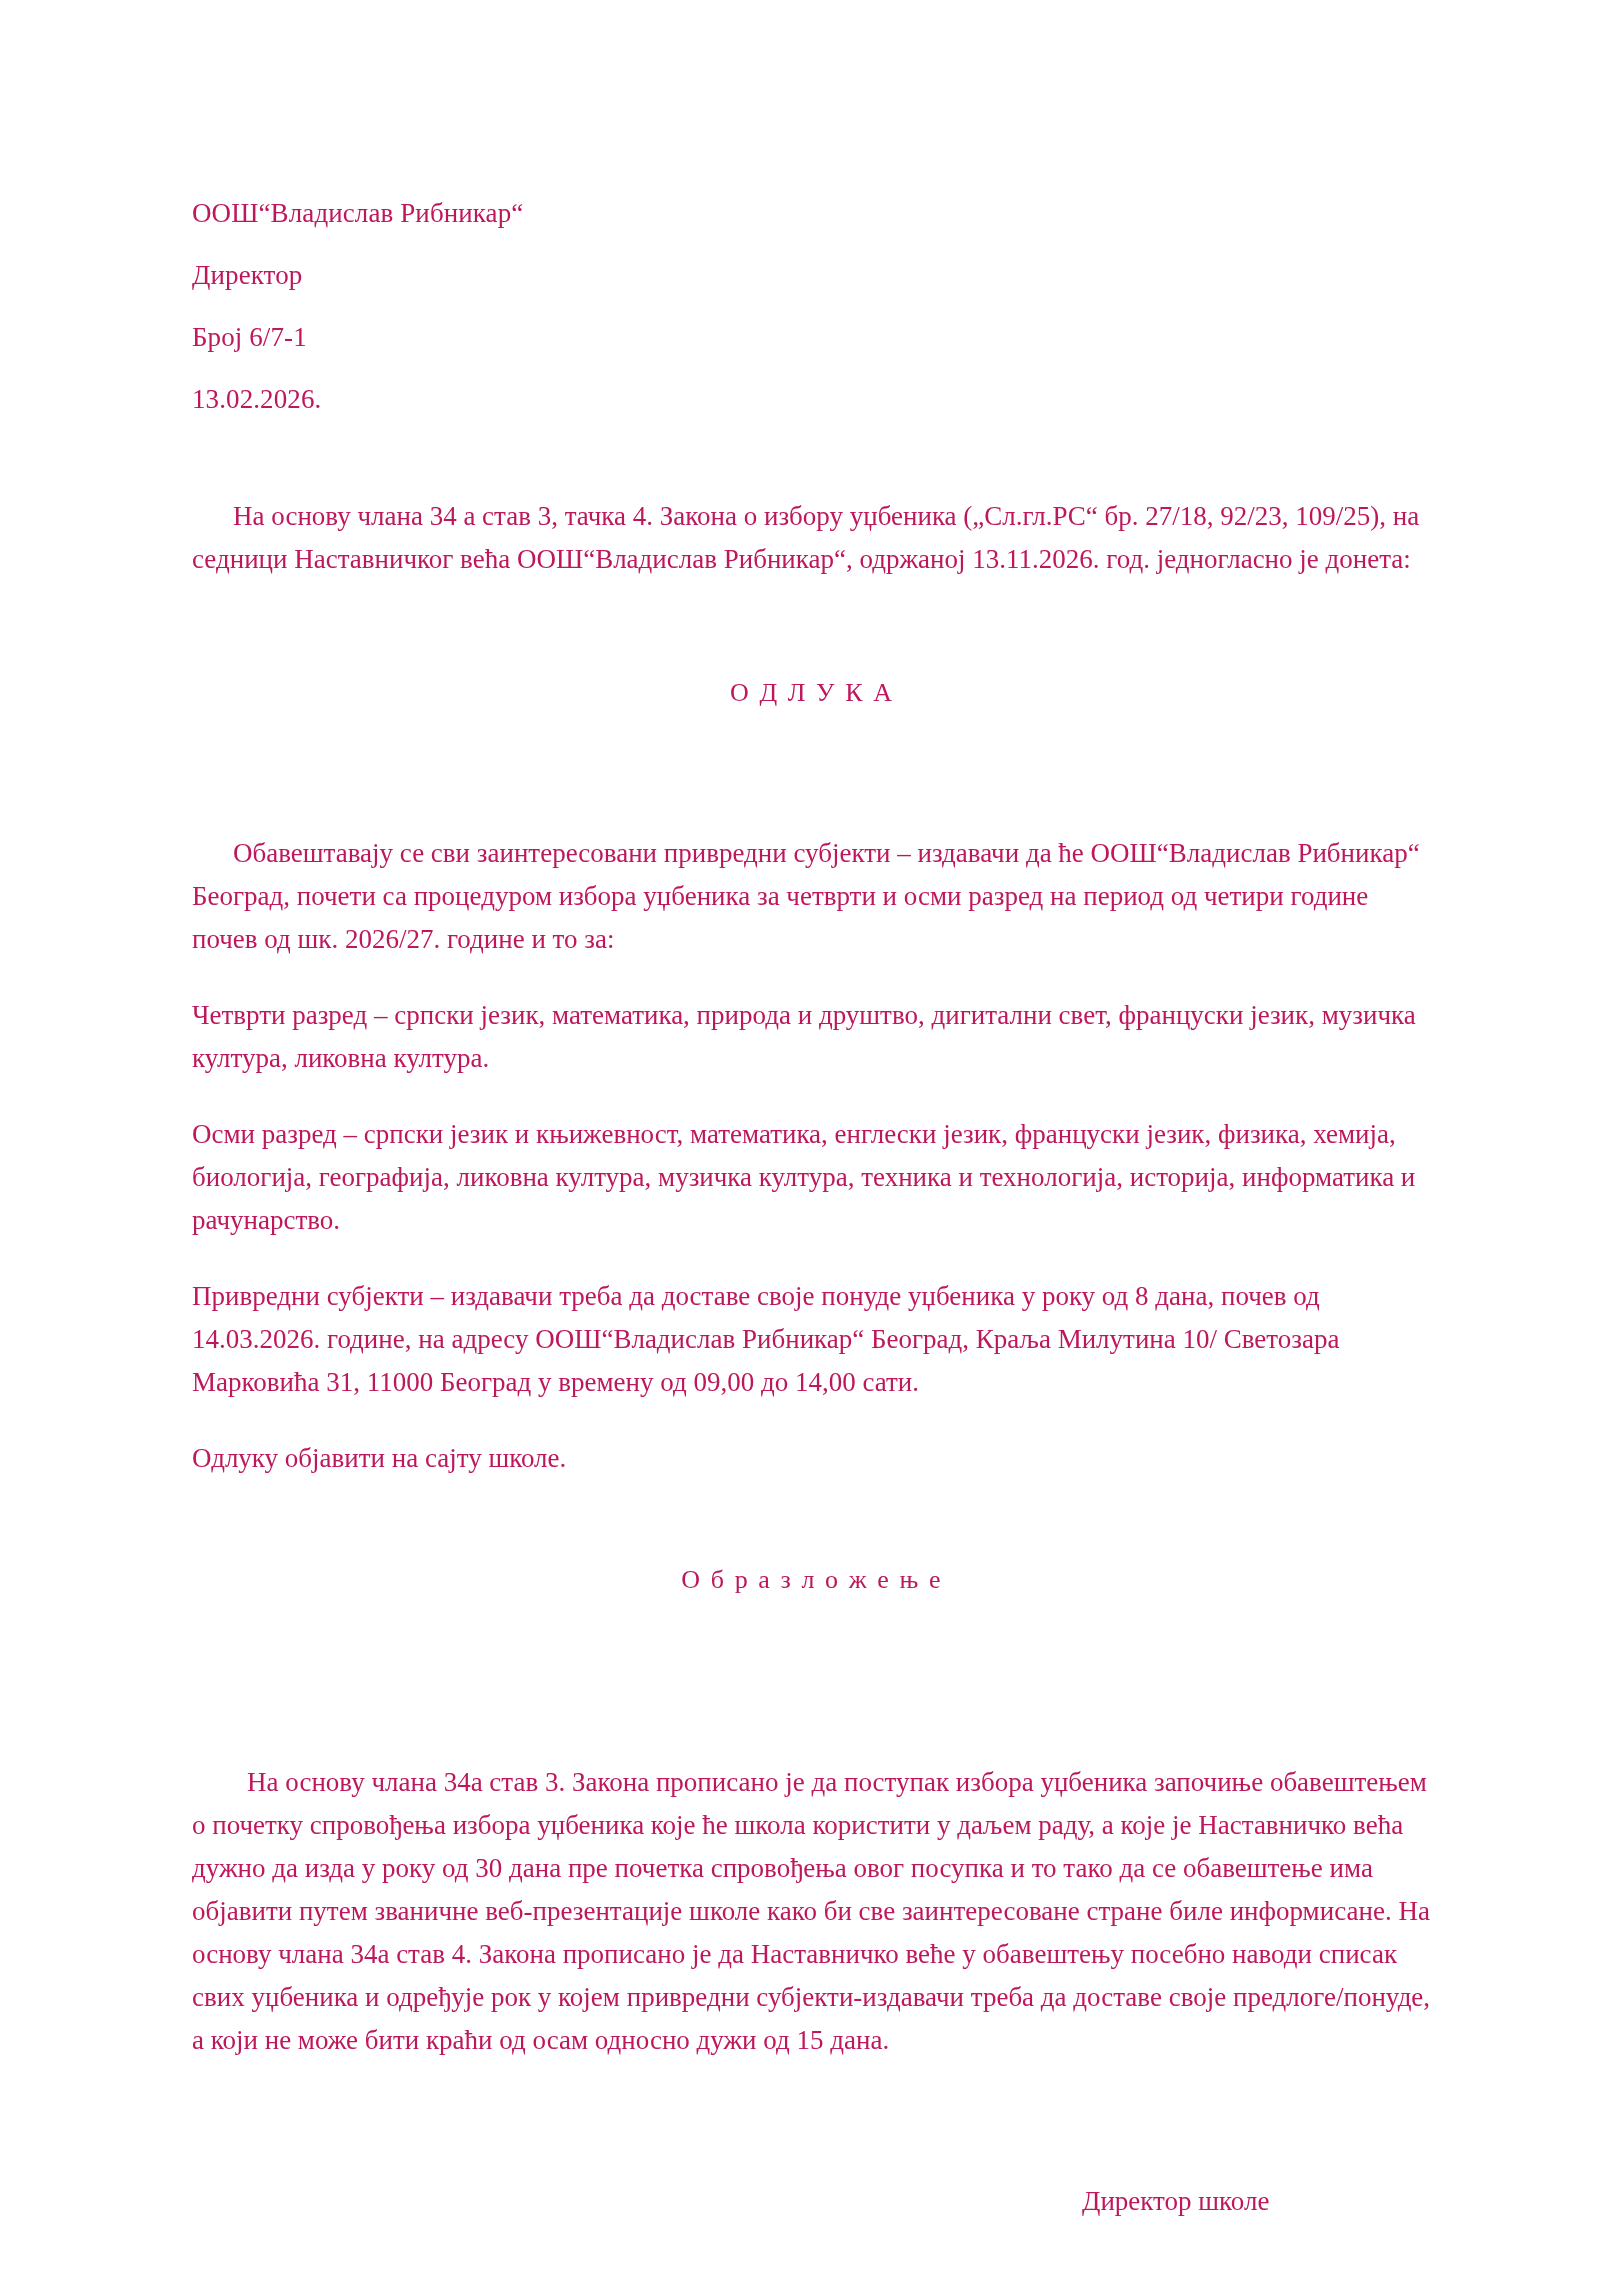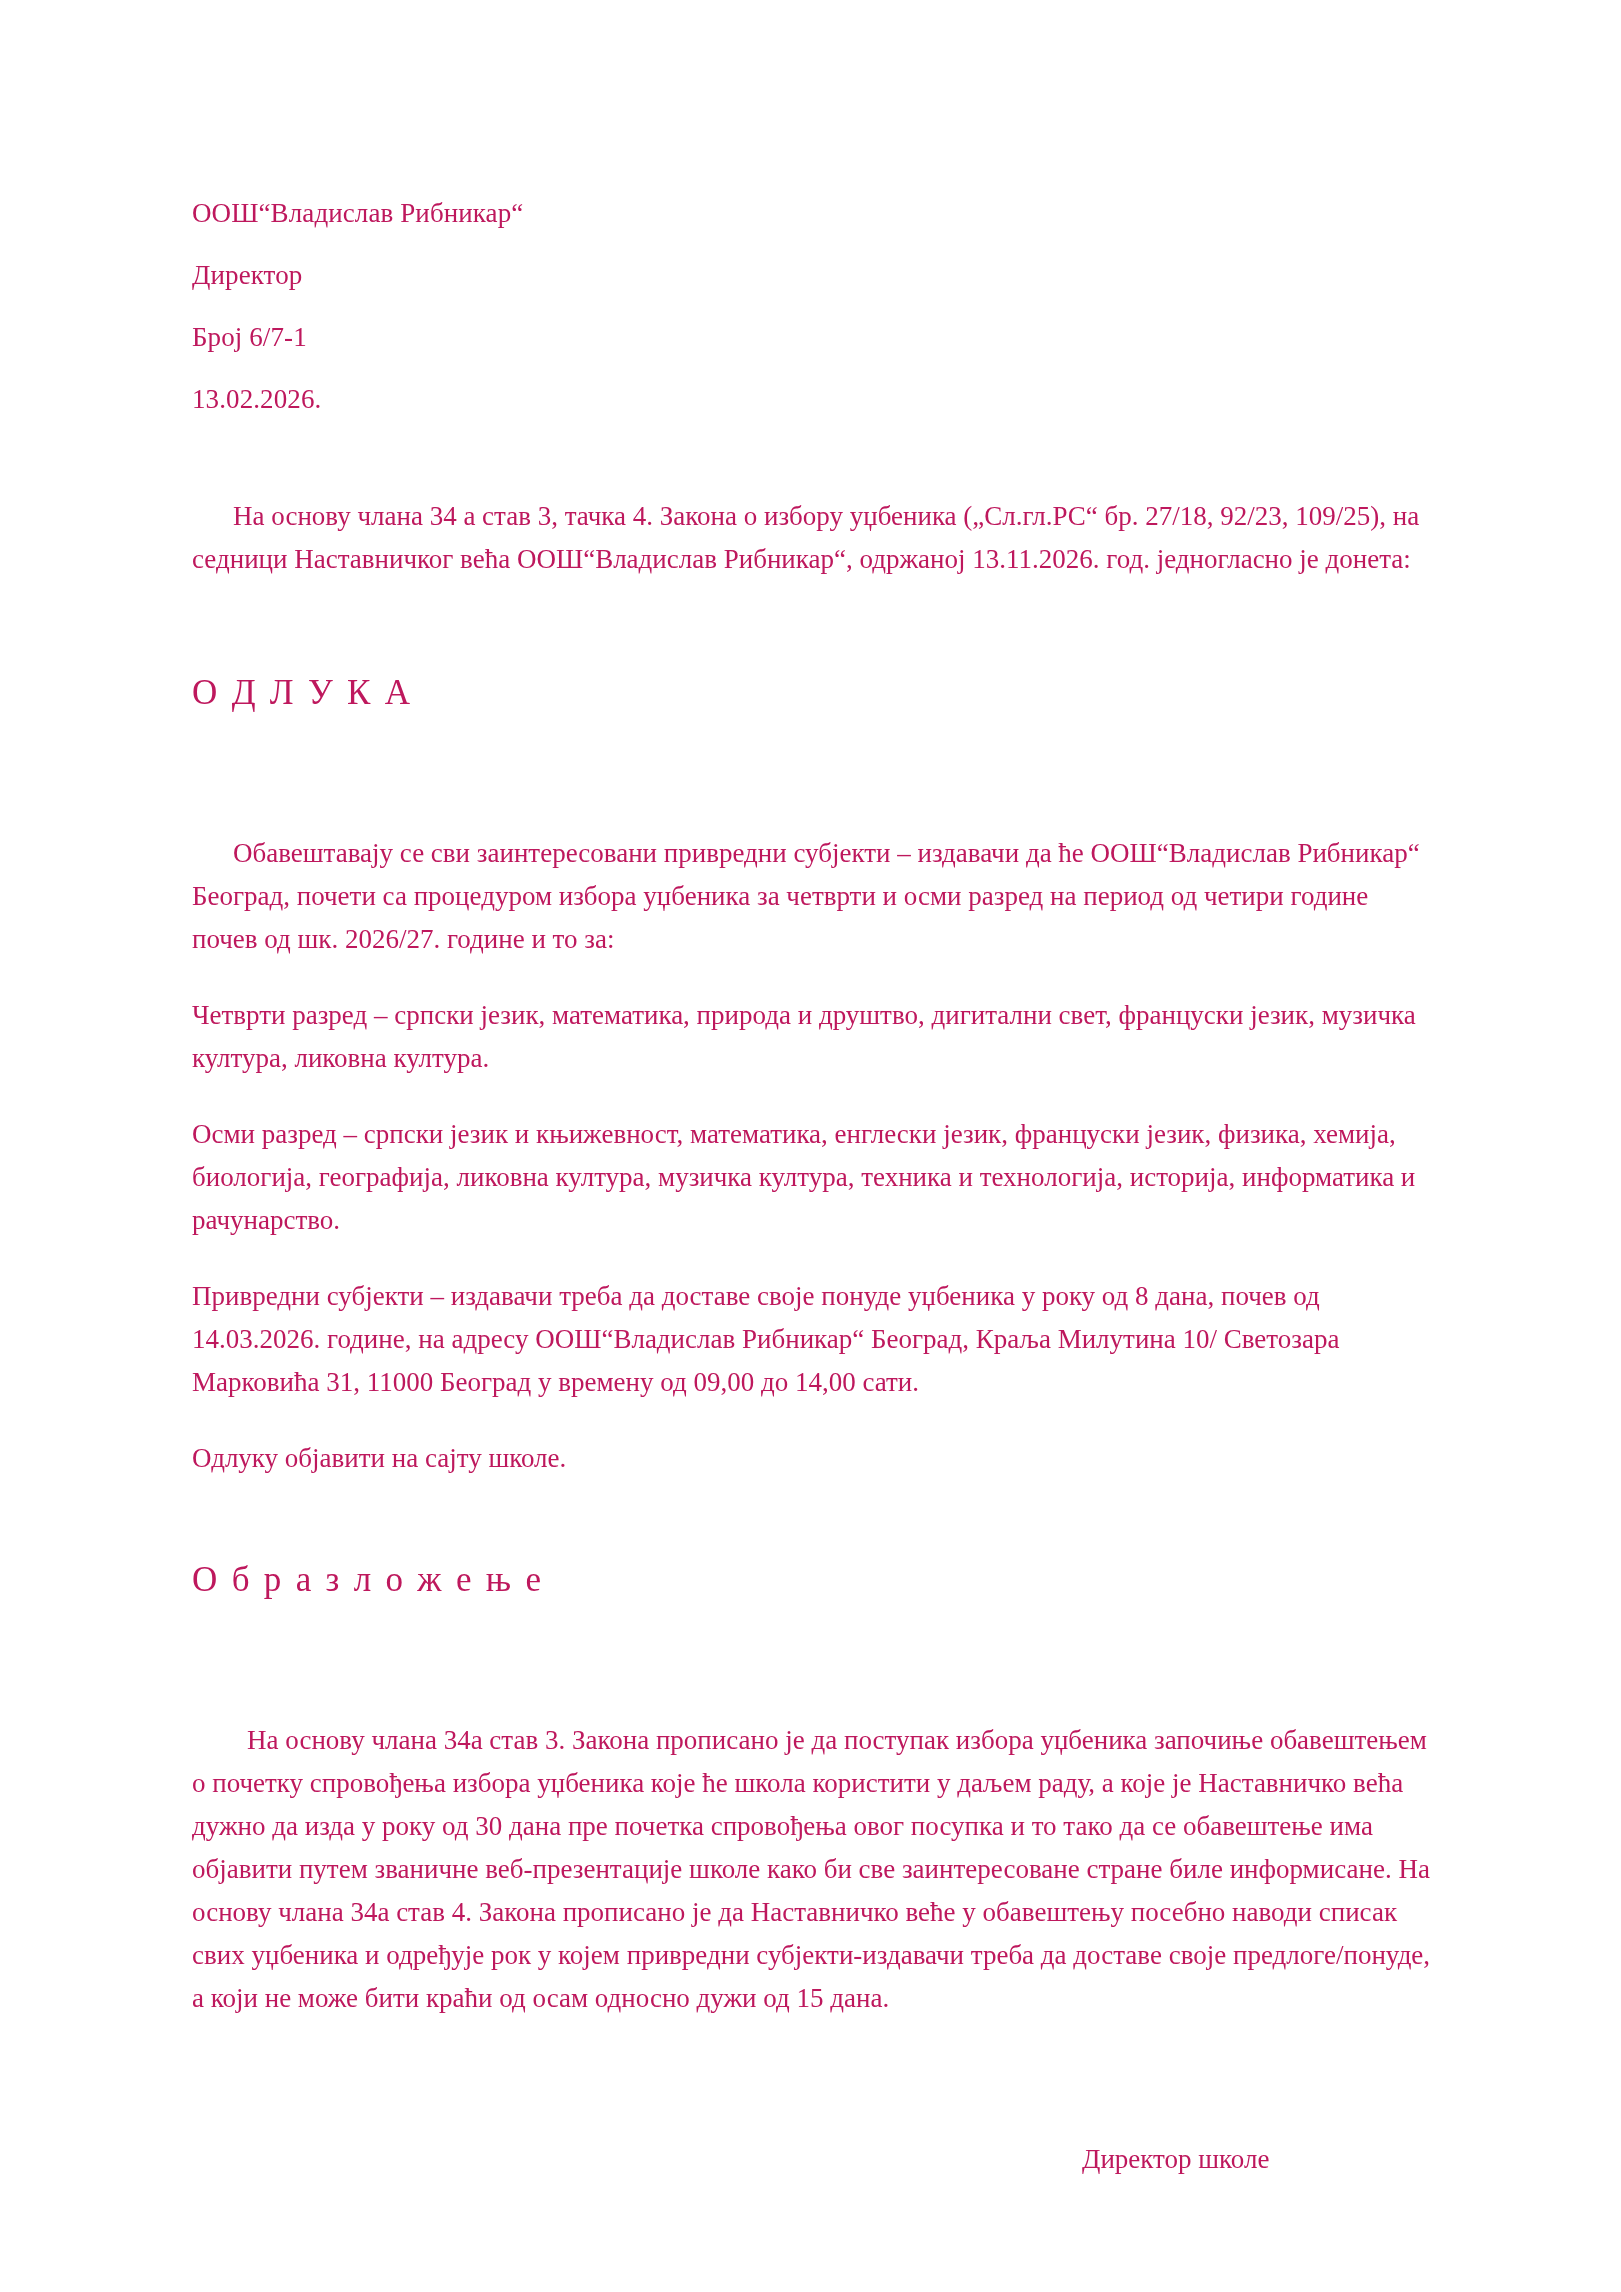--- a/index.html
+++ b/index.html
@@ -41,32 +41,34 @@
     font-size: 27px;
     line-height: 43px;
     text-align: left;
     margin: 0;
   }
   .para.indent {
     text-indent: 41px;
   }
   .para.indent-lg {
     text-indent: 55px;
+    margin-top: 42px;
   }
   .spacer-34 { height: 33px; }
   .spacer-40 { height: 39px; }
   .spacer-66 { height: 65px; }
   .spacer-80 { height: 78px; }
   .spacer-92 { height: 90px; }
   .spacer-120 { height: 118px; }
 
   
   .heading {
-    font-size: 35px;
+    font-size: 26px;
     line-height: 43px;
+    text-align: center;
     letter-spacing: 0.08em;
     white-space: pre;
   }
 
   
   .signature {
     text-align: left;
     font-size: 27px;
     line-height: 43px;
   }

